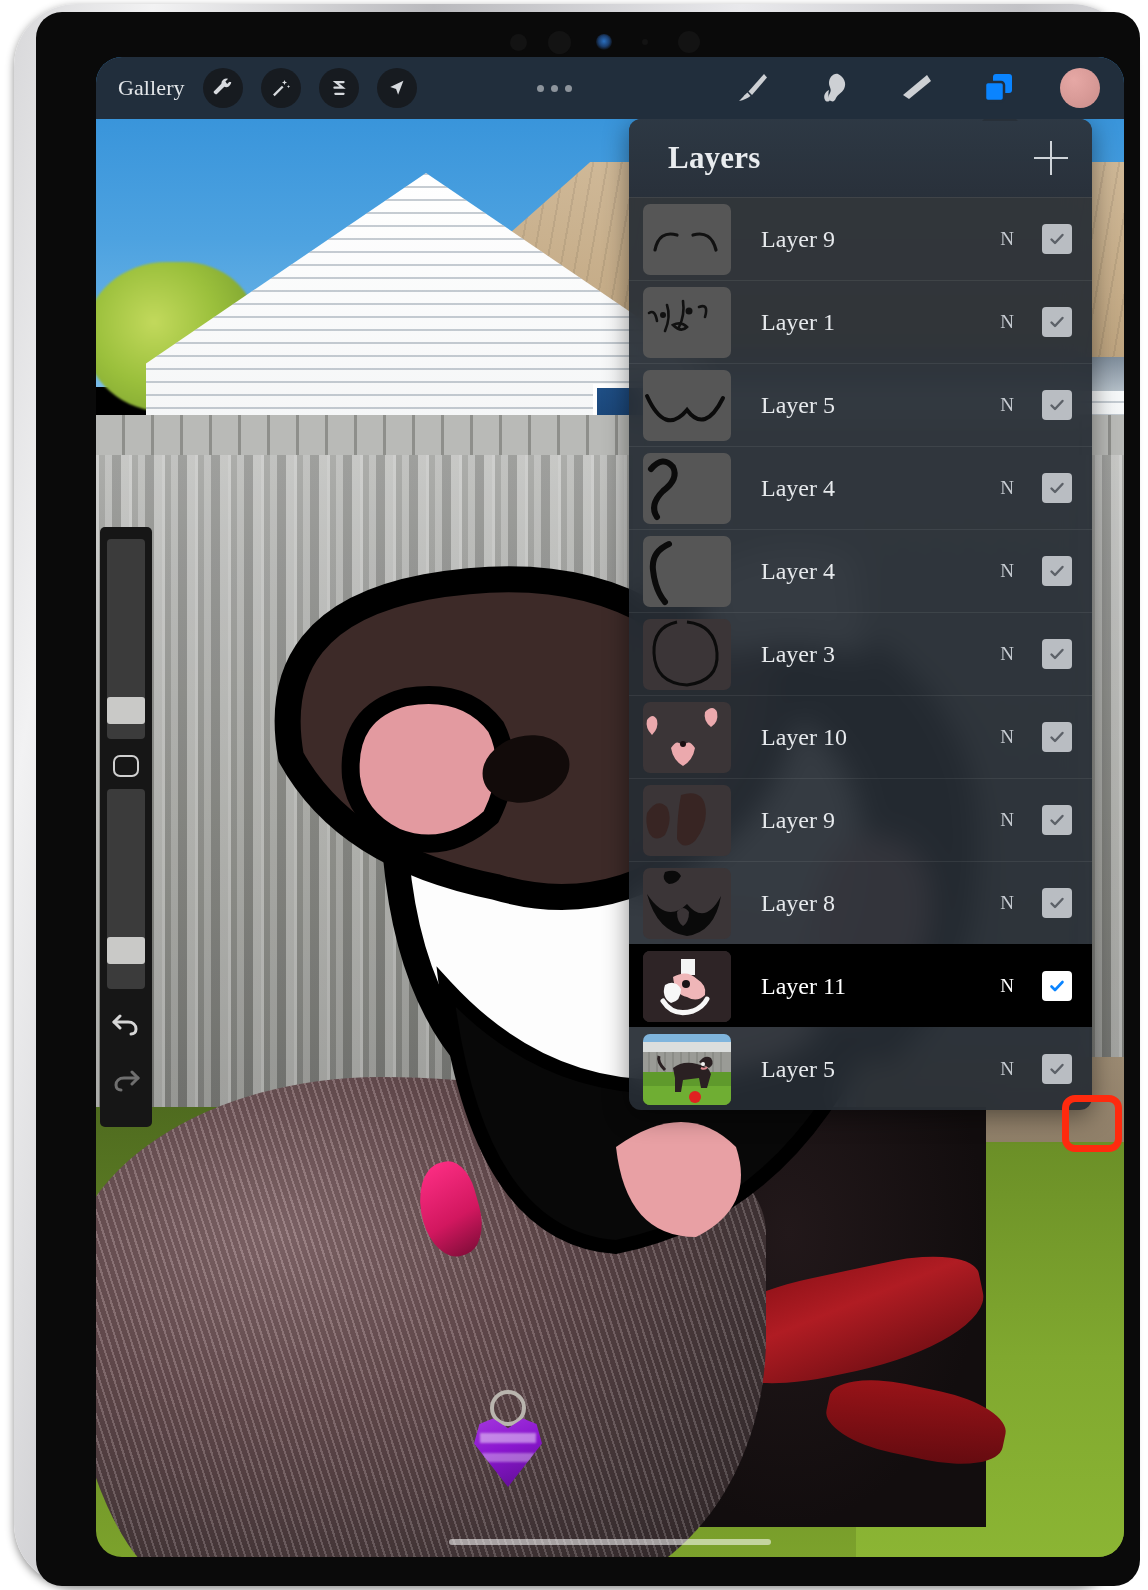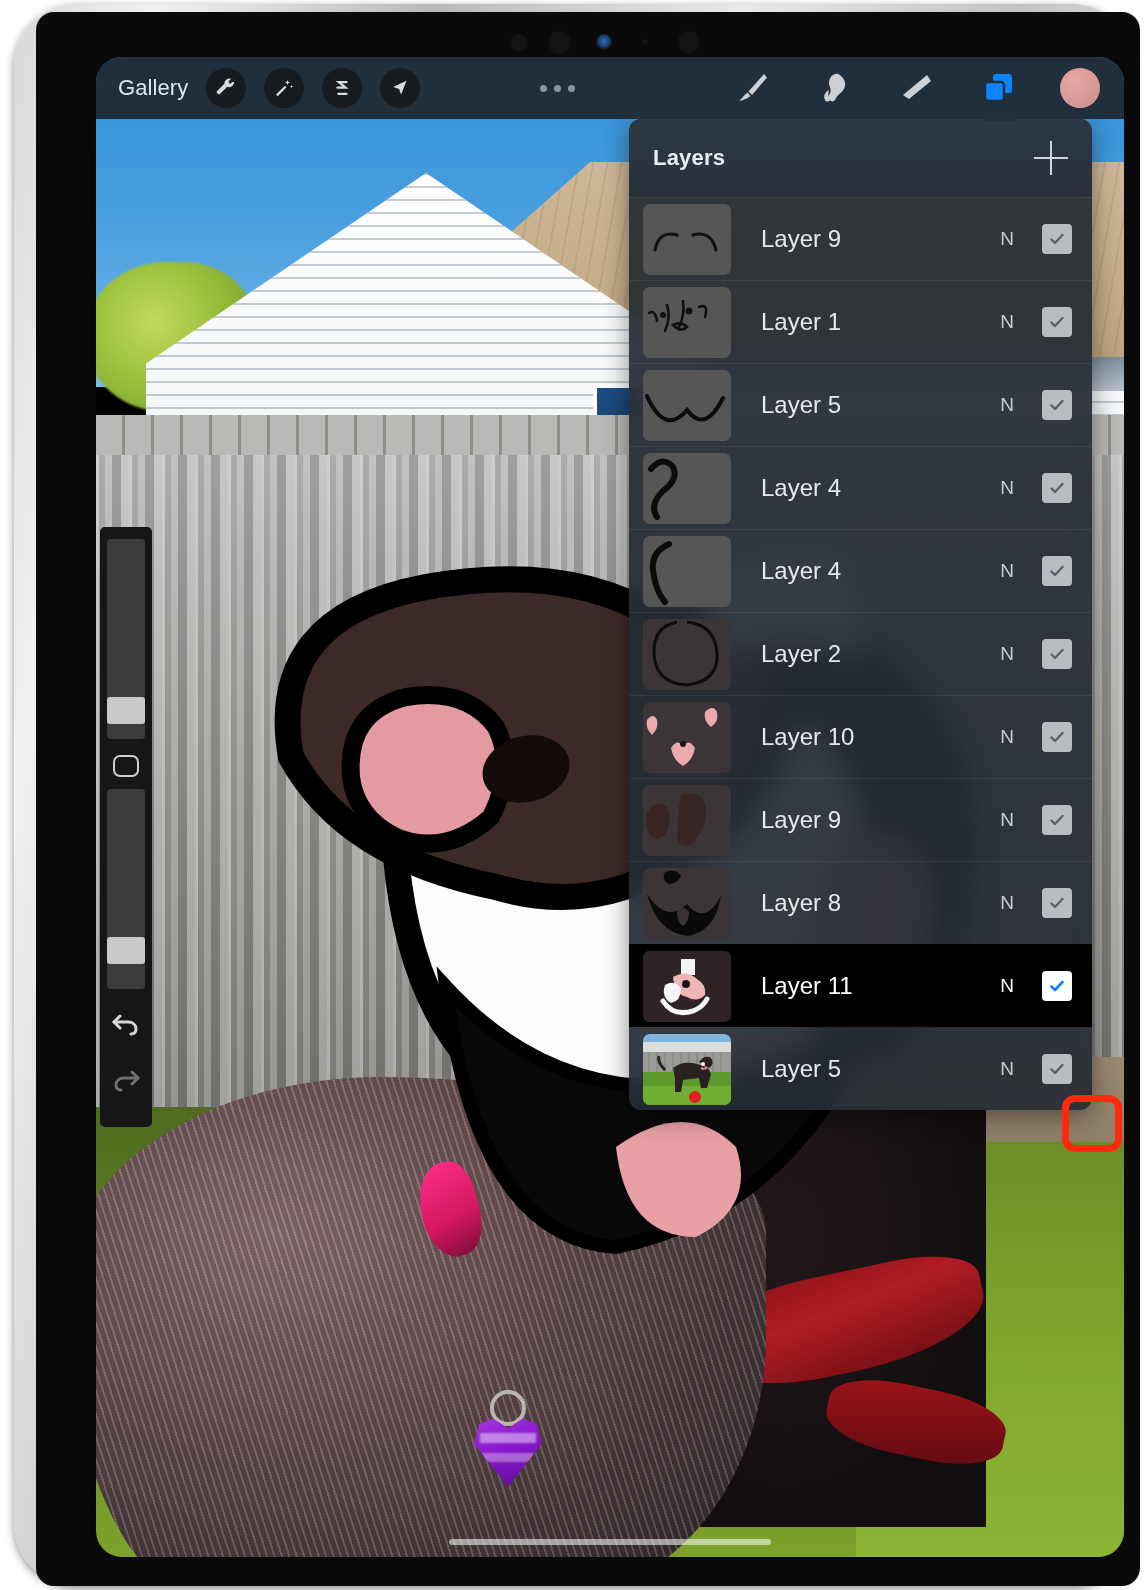--- a/index.html
+++ b/index.html
@@ -14,22 +14,23 @@
   #device {
     position: absolute; left: 14px; top: 4px;
     width: 1120px; height: 1582px;
     border-radius: 62px;
     background: linear-gradient(100deg,#d8d8da 0%,#f2f2f3 10%,#b9b9bd 30%,#e9e9ec 52%,#c2c2c6 72%,#f0f0f2 88%,#cfcfd3 100%);
     box-shadow: 0 3px 9px rgba(0,0,0,.45);
   }
   #bezel {
     position: absolute; left: 22px; top: 8px;
     width: 1104px; height: 1574px;
-    border-radius: 18px;
+    border-radius: 26px;
     background: #0a0a0a;
+    font-family: Liberation Serif, serif;
   }
   #screen {
     position: absolute; left: 60px; top: 45px;
     width: 1028px; height: 1500px;
     border-radius: 26px;
     overflow: hidden;
     background: #000;
   }
   
   #cam-array { position: absolute; top: 18px; left: 464px; width: 240px; height: 24px; }
@@ -175,21 +176,21 @@
   }
   #panel-pointer {
     position:absolute; left: 886px; top: 46px; width:0; height:0; z-index: 29;
     border-left: 18px solid transparent; border-right: 18px solid transparent;
     border-bottom: 18px solid #283039;
   }
   #panel-header {
     height: 78px; display:flex; align-items:center; padding: 0 24px;
     background: linear-gradient(180deg, rgba(46,56,68,.95), rgba(40,48,58,.93));
   }
-  #panel-title { color:#e9ecef; font-size: 22px; font-weight: bold; letter-spacing:.2px; }
+  #panel-title { color:#e9ecef; font-size: 31px; font-weight: bold; letter-spacing:.2px;margin-left:15px; }
   #add-layer-btn { margin-left:auto; width: 34px; height:34px; position:relative; }
   #add-layer-btn:before, #add-layer-btn:after {
     content:""; position:absolute; background:#cfd4d9;
   }
   #add-layer-btn:before { left:0; top:16px; width:34px; height:2.4px; }
   #add-layer-btn:after  { left:16px; top:0; width:2.4px; height:34px; }
 
   .layer-row {
     height: 83px; display:flex; align-items:center; padding: 0 14px;
     border-top: 1px solid rgba(255,255,255,.07);
@@ -475,21 +476,21 @@
               </svg>
           </div>
         </div>
 
         <div class="layer-row">
           <div class="thumb dim">
             <svg width="88" height="71" viewBox="0 0 88 71" fill="none" stroke="#0b0b0b" stroke-width="3">
               <path d="M44 3 Q72 6 74 34 Q76 62 44 66 Q12 64 11 34 Q10 8 34 3"></path>
             </svg>
           </div>
-          <div class="layer-name">Layer 2</div>
+          <div class="layer-name">Layer 3</div>
           <div class="blend-mode">N</div>
           <div class="vis-check">
             <svg width="18" height="18" viewBox="0 0 18 18" fill="none" stroke="#5c6168" stroke-width="2.4" stroke-linecap="round" stroke-linejoin="round">
                 <path d="M3.5 9.5 L7 13 L14.5 5"></path>
               </svg>
           </div>
         </div>
 
         <div class="layer-row">
           <div class="thumb dim">

